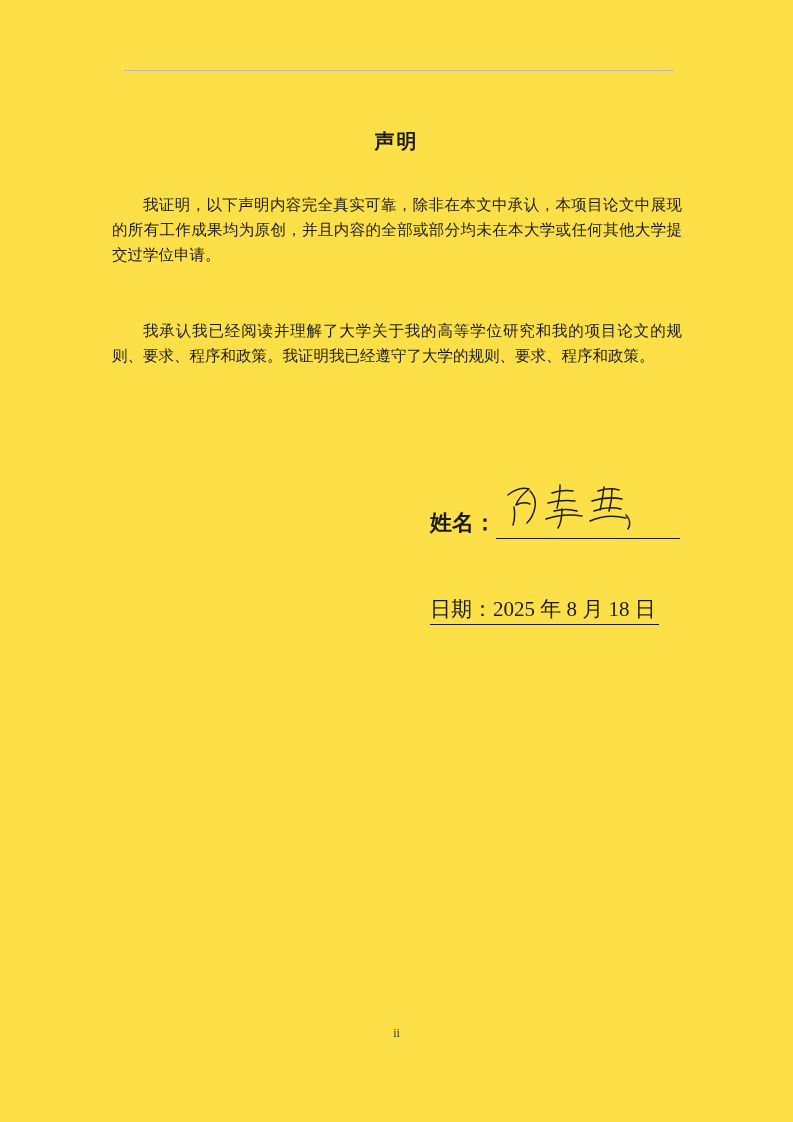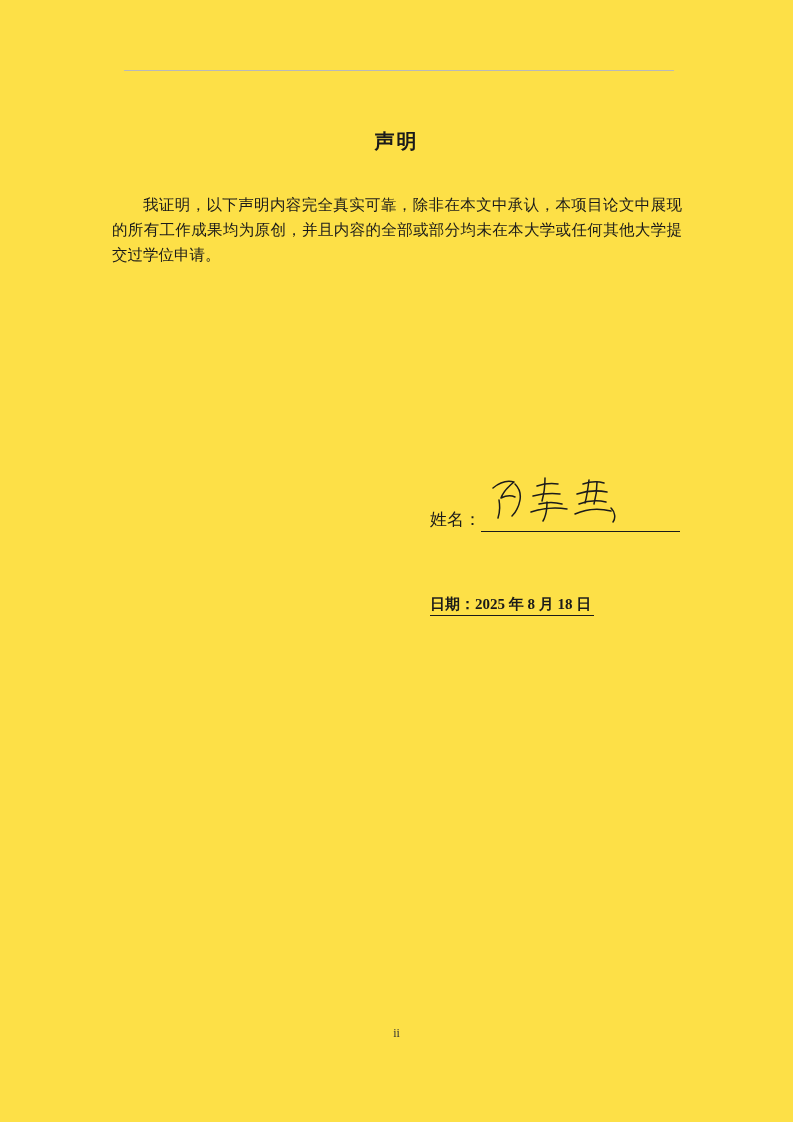--- a/index.html
+++ b/index.html
@@ -52,22 +52,22 @@
   }
   .sig-row {
     position: absolute;
     left: 430px;
     top: 508px;
     width: 250px;
     display: flex;
     align-items: flex-end;
   }
   .sig-label {
-    font-size: 17px;
-    font-weight: normal;
+    font-size: 22px;
+    font-weight: bold;
     white-space: nowrap;
     padding-bottom: 1px;
   }
   .sig-line {
     flex: 1;
     border-bottom: 1.4px solid #1a1a1a;
     height: 22px;
     position: relative;
   }
   .sig-ink {
@@ -80,22 +80,22 @@
     pointer-events: none;
   }
   .date-row {
     position: absolute;
     left: 430px;
     top: 595px;
     display: flex;
     align-items: flex-end;
   }
   .date-text {
-    font-size: 15px;
-    font-weight: bold;
+    font-size: 21px;
+    font-weight: normal;
     white-space: nowrap;
     border-bottom: 1.4px solid #1a1a1a;
     padding: 0 3px 1px 0;
     text-align: right;
   }
   .folio {
     position: absolute;
     left: 0;
     top: 1026px;
     width: 793px;
@@ -110,20 +110,23 @@
 <div class="page">
 
   <div class="header-rule"></div>
 
   <div class="doc-title">声明</div>
 
   <div class="body-block para1">
     <p>我证明，以下声明内容完全真实可靠，除非在本文中承认，本项目论文中展现的所有工作成果均为原创，并且内容的全部或部分均未在本大学或任何其他大学提交过学位申请。</p>
   </div>
 
+  <div class="body-block para2">
+    <p>我承认我已经阅读并理解了大学关于我的高等学位研究和我的项目论文的规则、要求、程序和政策。我证明我已经遵守了大学的规则、要求、程序和政策。</p>
+  </div>
 
   <div class="sig-row">
     <span class="sig-label">姓名：</span>
     <span class="sig-line">
       <svg class="sig-ink" viewBox="0 0 150 56">
         <g fill="none" stroke="#1b1b1b" stroke-width="1.5" stroke-linecap="round" stroke-linejoin="round">
           <path d="M8,14 C14,9 22,6 29,8 C24,12 18,18 16,24 C20,22 26,21 30,23"></path>
           <path d="M14,26 C15,32 15,38 13,44"></path>
           <path d="M30,10 C34,14 36,20 35,26 C34,32 31,38 27,42"></path>
           <path d="M52,12 C58,10 66,9 73,10"></path>

